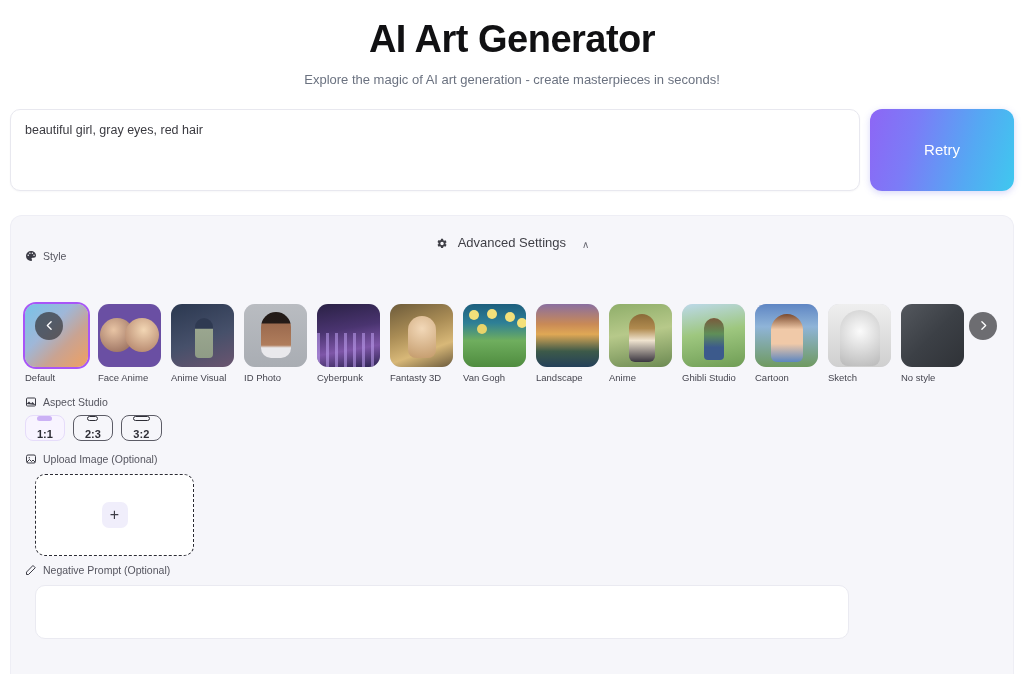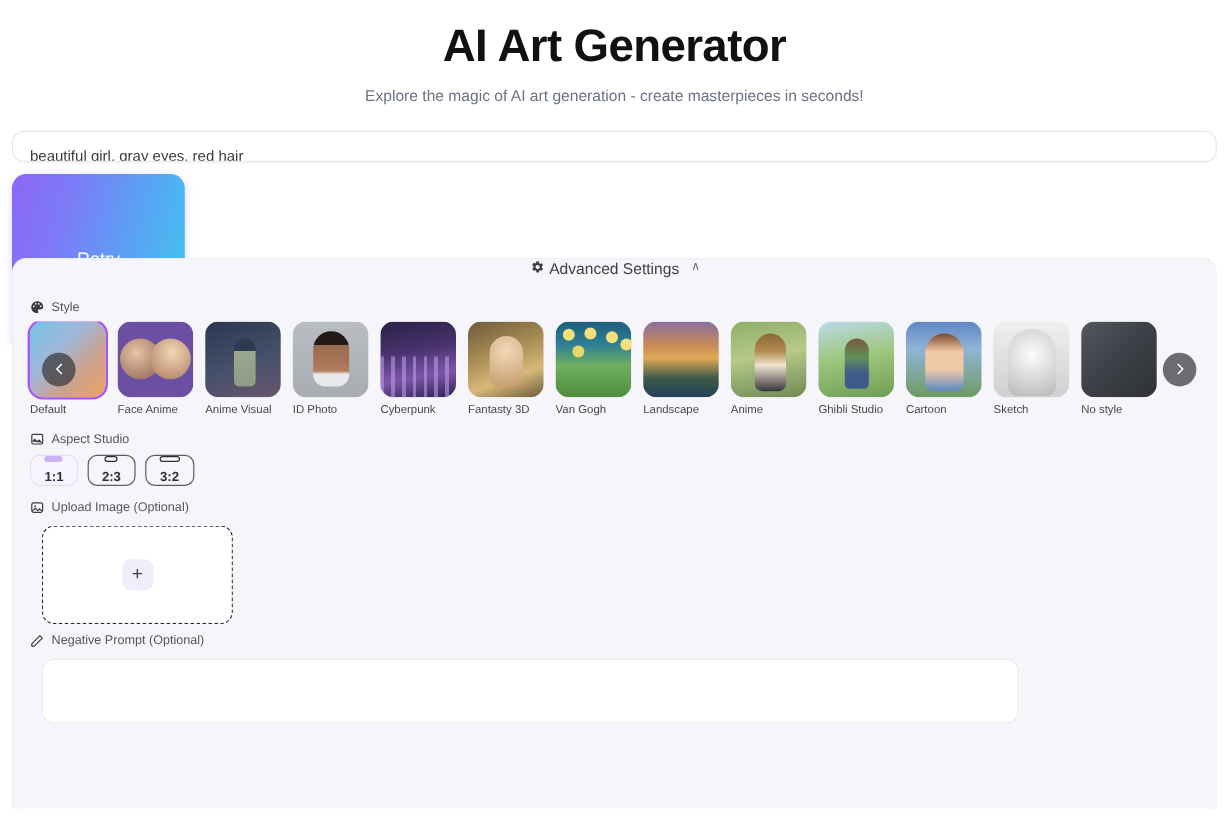--- a/index.html
+++ b/index.html
@@ -18,21 +18,21 @@
     font-size: 38px; font-weight: 700; color: #111113;
     letter-spacing: -0.5px; line-height: 1.25; margin: 0;
   }
   .app-subtitle {
     margin: 8px 0 0 0; font-size: 13px; color: #6b7280; font-weight: 400;
   }
 
   
   .prompt-row {
     display: flex; align-items: stretch; gap: 10px;
-    padding: 0 10px; margin-top: 22px; height: 82px; flex-direction: column;
+    padding: 0 10px; margin-top: 22px; height: 82px;
   }
   .prompt-box {
     flex: 1 1 auto; background: #ffffff; border: 1px solid #e8e8ef;
     border-radius: 10px; padding: 12px 14px;
     font-size: 12.5px; color: #3a3a40; line-height: 1.4;
     overflow: hidden; box-shadow: 0 1px 2px rgba(20,20,43,0.035);
   }
   .retry-btn {
     width: 144px; flex: 0 0 144px; border: none; border-radius: 12px;
     background: linear-gradient(105deg, #8d66f5 0%, #7b7cf7 30%, #55a8f3 68%, #3fc8ef 100%);
@@ -42,40 +42,40 @@
   }
 
   
   .advanced-panel {
     position: absolute; left: 10px; right: 10px; top: 215px; bottom: 0;
     background: #f6f6fa; border-radius: 12px 12px 0 0;
     border: 1px solid #eeeef5; border-bottom: none;
     overflow: hidden;
   }
   .advanced-header {
-    display: flex; align-items: flex-start; justify-content: center;
-    gap: 4px; height: 34px; font-size: 13px; color: #3f3f46;
+    display: flex; align-items: flex-end; justify-content: center;
+    gap: 10px; height: 34px; font-size: 13px; color: #3f3f46;
     cursor: pointer; user-select: none;
   }
   .adv-caret { font-size: 10px; color: #6b6b75; margin-left: 6px; }
 
   
   .section-label {
     display: flex; align-items: center; gap: 6px;
     font-size: 10.5px; color: #55555f; padding-left: 14px;
   }
   .section-label svg { display:block; }
 
   
   .style-strip-wrap { position: relative; margin-top: 6px; }
   .style-strip {
     display: flex; gap: 10px; padding: 0 14px; overflow: hidden;
     align-items: flex-start;
   }
-  .style-item { width: 63px; flex: 0 0 63px; }
+  .style-item { width: 63px; flex: 0 0 63px; margin-top: 36px; }
   .style-thumb {
     width: 63px; height: 63px; border-radius: 11px; position: relative;
     overflow: hidden; cursor: pointer; background: #d9d9e2;
   }
   .style-item.selected .style-thumb {
     box-shadow: 0 0 0 2px #a855f7;
   }
   .style-label {
     margin-top: 5px; font-size: 9.5px; color: #45454f; line-height: 1.25;
     word-break: break-word;

